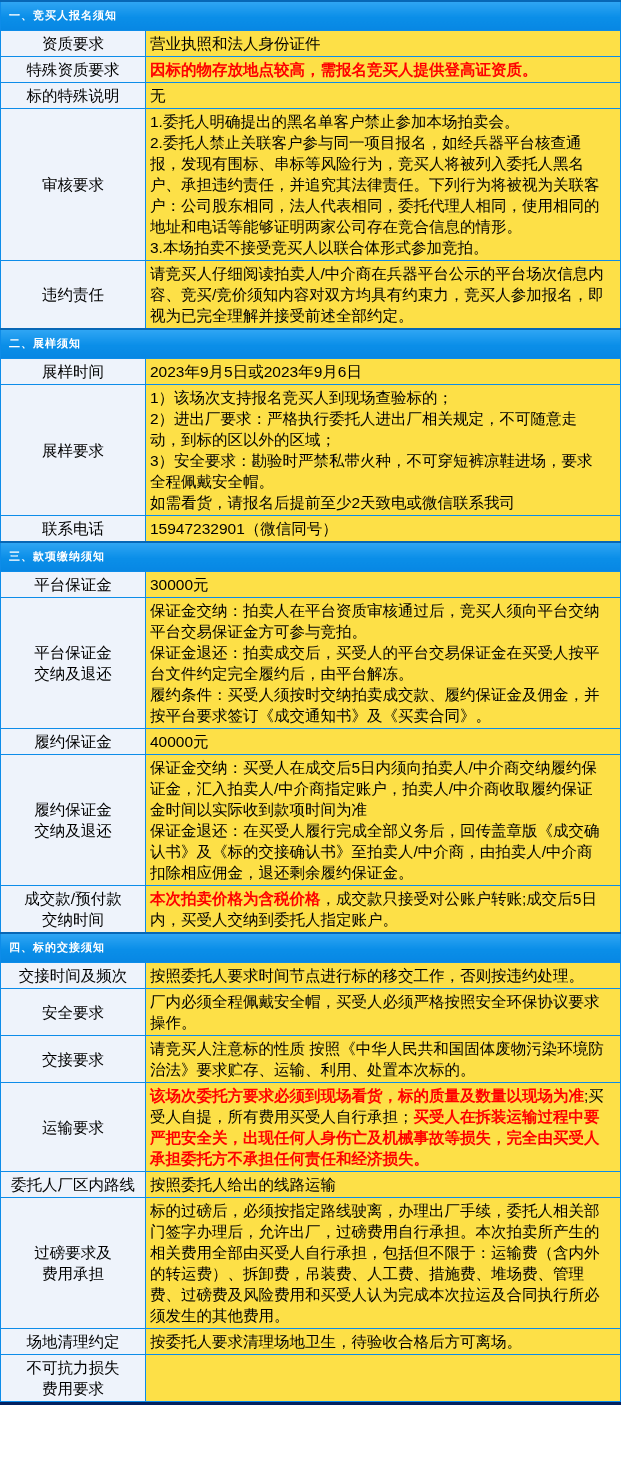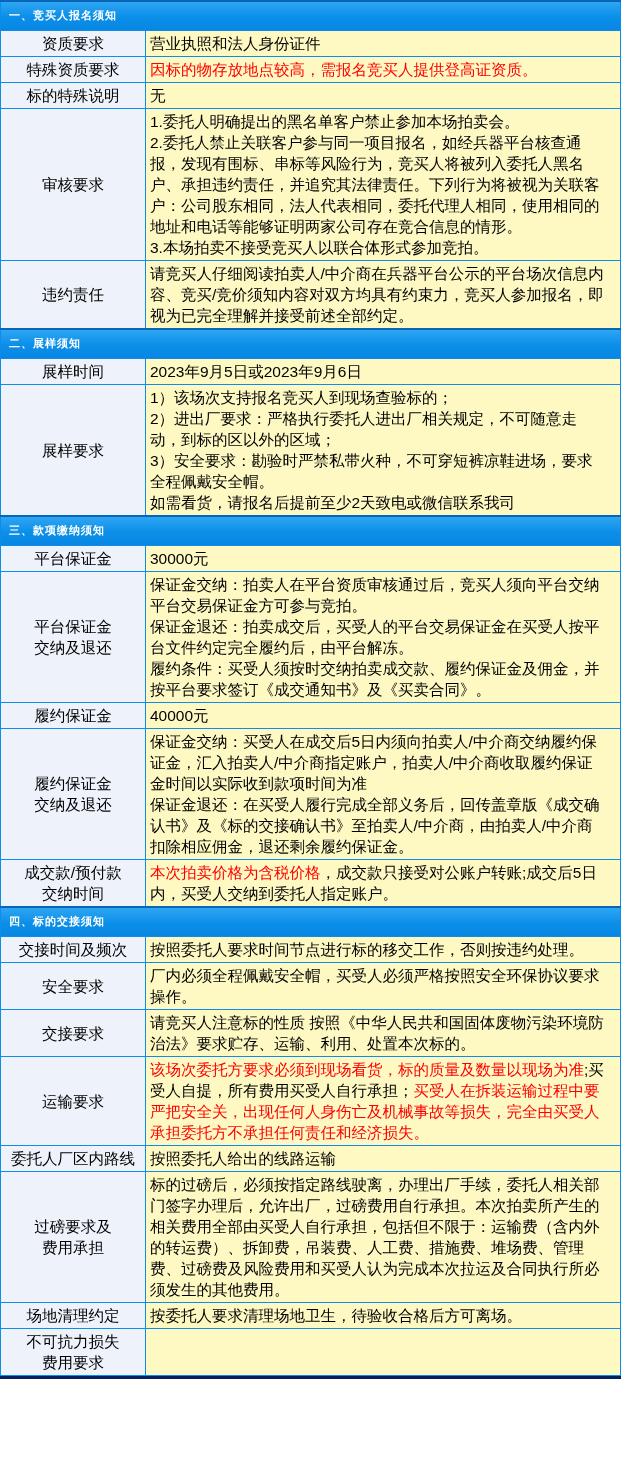--- a/index.html
+++ b/index.html
@@ -38,25 +38,25 @@
     padding: 3px 8px 4px 8px;
     letter-spacing: 1px;
   }
   td.label {
     background: #eef3fb;
     text-align: center;
     padding: 2px 3px;
     white-space: pre-line;
   }
   td.content {
-    background: #fef9c3;
+    background: #fde047;
     padding: 2px 13px 2px 4px;
   }
   td.content span { white-space: pre-wrap; }
-  .red { color: #fe0000; }
+  .red { color: #fe0000; font-weight: bold; }
 </style>
 </head>
 <body>
 
 <div class="page">
   <table class="notice">
     <colgroup>
         <col class="c1">
         <col class="c2">
       </colgroup>
@@ -92,20 +92,24 @@
         <tr>
           <td class="label">展样时间</td>
           <td class="content"><span>2023年9月5日或2023年9月6日</span></td>
         </tr>
         <tr>
           <td class="label">展样要求</td>
           <td class="content"><span>1）该场次支持报名竞买人到现场查验标的；
 2）进出厂要求：严格执行委托人进出厂相关规定，不可随意走动，到标的区以外的区域；
 3）安全要求：勘验时严禁私带火种，不可穿短裤凉鞋进场，要求全程佩戴安全帽。
 如需看货，请报名后提前至少2天致电或微信联系我司</span></td>
+        </tr>
+        <tr>
+          <td class="label">联系电话</td>
+          <td class="content"><span>15947232901（微信同号）</span></td>
         </tr>
         <tr>
           <td colspan="2" class="section-header">三、款项缴纳须知</td>
         </tr>
         <tr>
           <td class="label">平台保证金</td>
           <td class="content"><span>30000元</span></td>
         </tr>
         <tr>
           <td class="label">平台保证金

